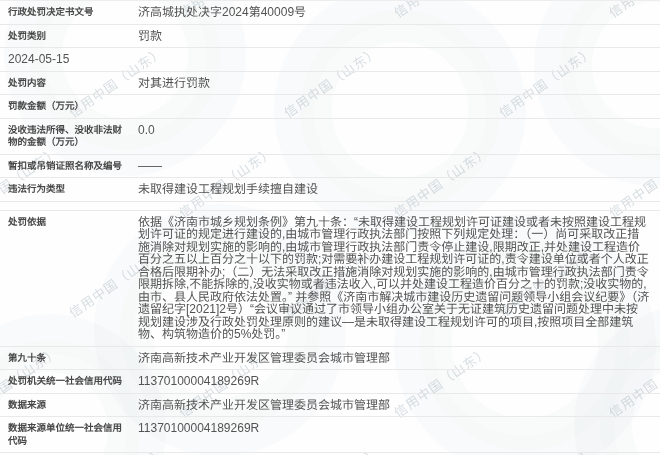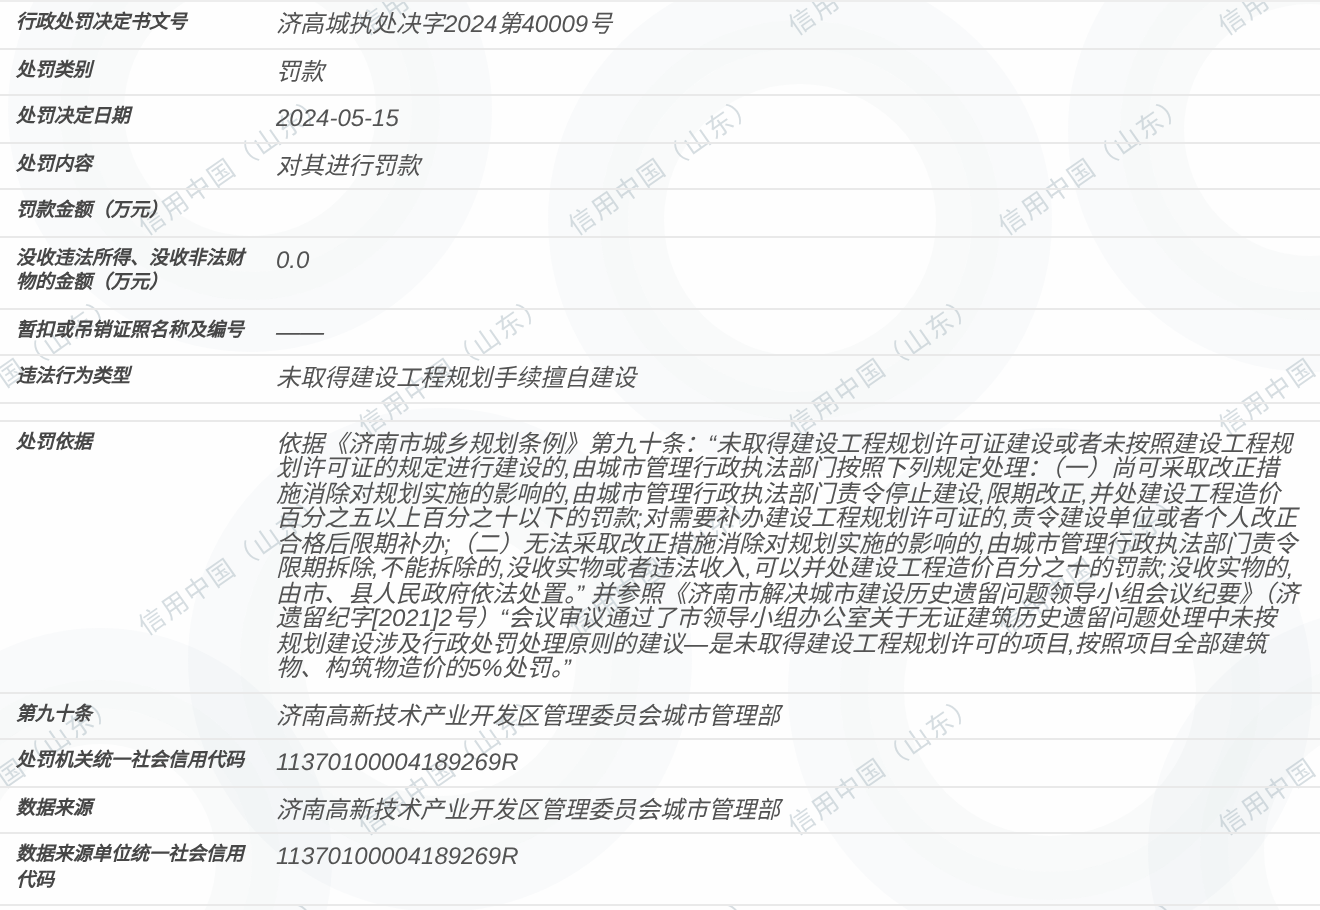--- a/index.html
+++ b/index.html
@@ -36,21 +36,20 @@
     position: relative;
     z-index: 2;
     width: 660px;
     border-top: 1px solid #ededed;
   }
   .row {
     display: flex;
     align-items: flex-start;
     border-bottom: 1px solid #e9e9e9;
     padding: 4px 0 4px 0;
-    font-style: italic;
   }
   .cell-label {
     flex: 0 0 130px;
     padding: 1px 6px 1px 8px;
     font-size: 9.5px;
     line-height: 12.5px;
     color: #474747;
     font-weight: bold;
   }
   .cell-value {
@@ -99,21 +98,20 @@
 <div id="penalty-table">
     <div class="row">
       <div class="cell-label">行政处罚决定书文号</div>
       <div class="cell-value">济高城执处决字2024第40009号</div>
     </div>
     <div class="row">
       <div class="cell-label">处罚类别</div>
       <div class="cell-value">罚款</div>
     </div>
     <div class="row">
-      <div class="cell-label">处罚决定日期</div>
       <div class="cell-value">2024-05-15</div>
     </div>
     <div class="row">
       <div class="cell-label">处罚内容</div>
       <div class="cell-value">对其进行罚款</div>
     </div>
     <div class="row">
       <div class="cell-label">罚款金额（万元）</div>
     </div>
     <div class="row">

